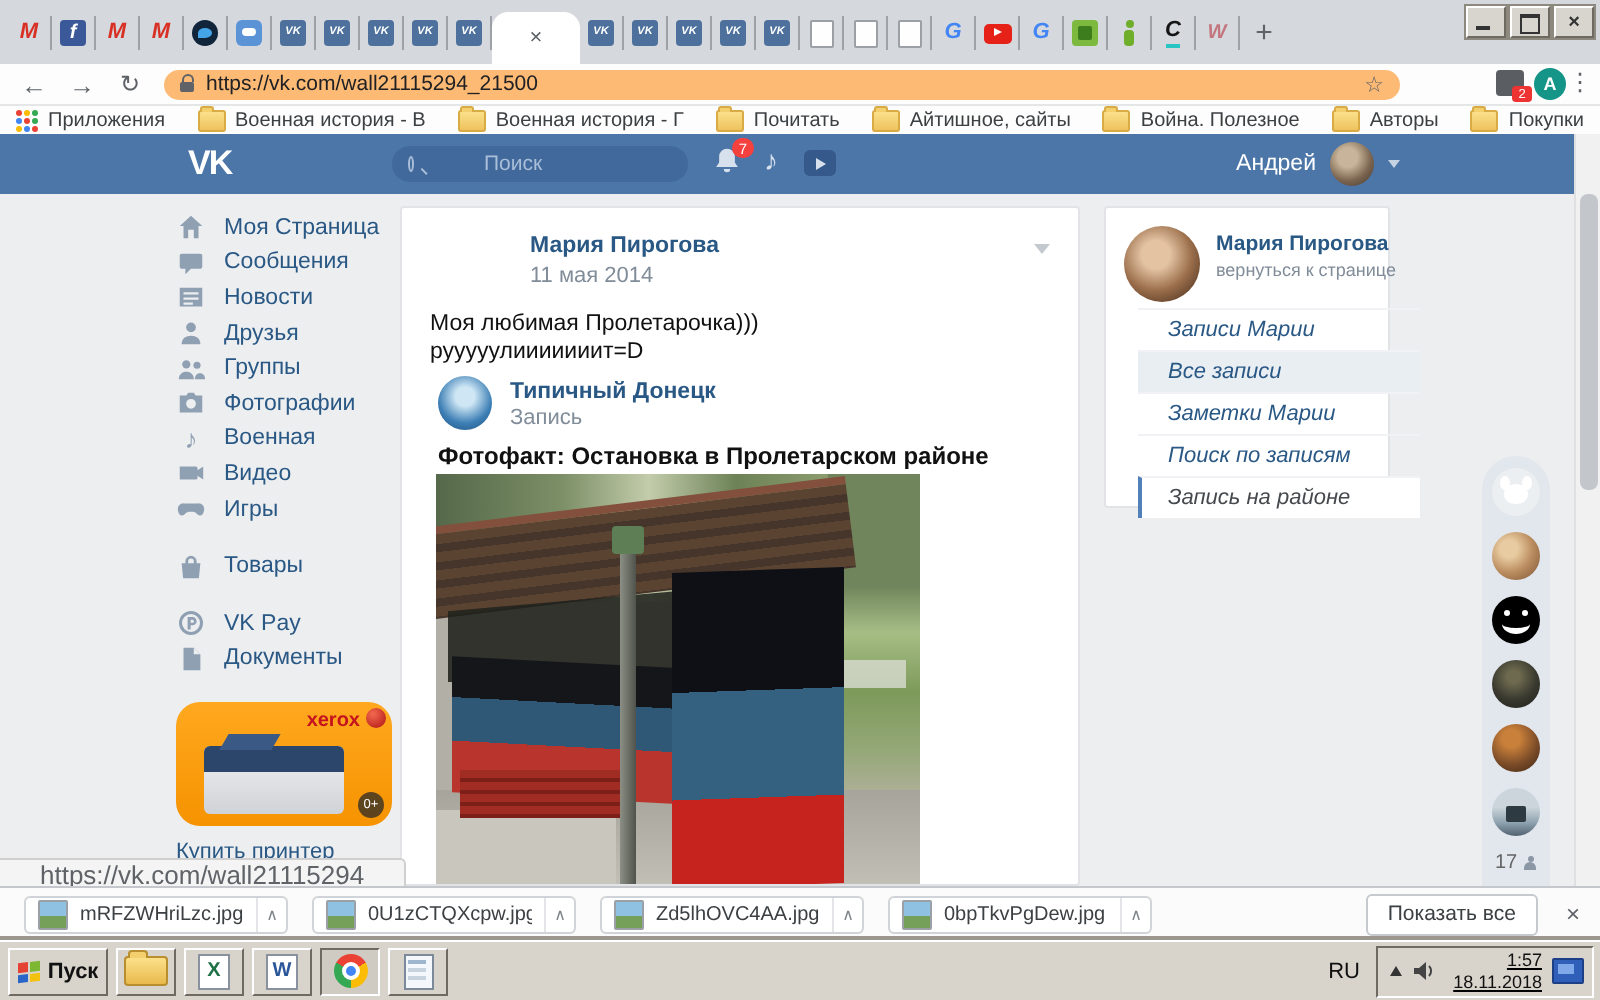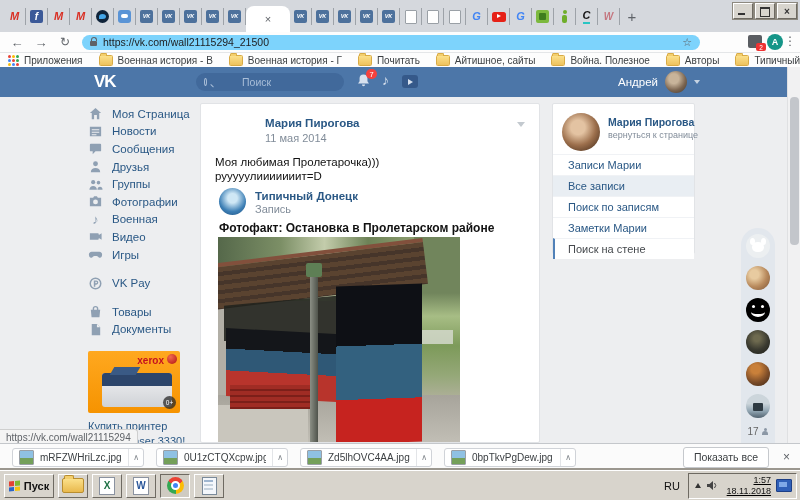--- a/index.html
+++ b/index.html
@@ -43,21 +43,21 @@
     box-shadow:0 0 0 1px #8d897f;display:flex;align-items:center;justify-content:center;position:relative;}
   .wc-min::after{content:"";position:absolute;left:4px;bottom:3px;width:7px;height:2px;background:#333;}
   .wc-max::after{content:"";position:absolute;left:4px;top:3px;width:8px;height:7px;border:1px solid #333;border-top-width:2px;}
   .wc-close{font-size:10px;font-weight:bold;color:#333;}
 
   
   .toolbar{position:absolute;left:0;top:32px;width:800px;height:20px;background:#fdfdfd;border-bottom:1px solid #e4e6e8;}
   .navbtn{position:absolute;top:1px;width:18px;height:18px;color:#5f6368;font-size:13px;
     display:flex;align-items:center;justify-content:center;}
   .nav-back{left:8px;}.nav-fwd{left:32px;}.nav-reload{left:56px;font-size:12px;}
-  .omnibox{position:absolute;left:82px;top:2.5px;width:618px;height:15px;background:#7dd3fc;border-radius:8px;
+  .omnibox{position:absolute;left:82px;top:2.5px;width:618px;height:15px;background:#fdba74;border-radius:8px;
     display:flex;align-items:center;padding:0 8px;box-sizing:border-box;text-align:center;}
   .lock{width:7px;height:5px;background:#5f6368;border-radius:1px;position:relative;margin-right:6px;margin-top:3px;}
   .lock::before{content:"";position:absolute;left:1px;top:-4px;width:3.5px;height:3px;border:1.2px solid #5f6368;border-bottom:none;border-radius:3px 3px 0 0;}
   .urltext{font-size:10.5px;color:#202124;white-space:nowrap;}
   .ob-star{margin-left:auto;color:#5f6368;font-size:11px;}
   .ext-icon{position:absolute;right:38px;top:3px;width:14px;height:13px;background:#5a5d62;border-radius:2px;}
   .ext-badge{position:absolute;right:-4px;bottom:-3px;min-width:8px;height:8px;background:#e33;color:#fff;
     font-size:6.5px;border-radius:2px;display:flex;align-items:center;justify-content:center;padding:0 1px;}
   .chrome-avatar{position:absolute;right:17px;top:2px;width:16px;height:16px;border-radius:50%;background:#159588;
     color:#fff;font-size:9px;font-weight:bold;display:flex;align-items:center;justify-content:center;}
@@ -103,21 +103,21 @@
   
   .vkpage{position:absolute;left:0;top:97px;width:800px;height:346px;background:#edeef0;}
 
   
   .sidebar{position:absolute;left:88px;top:8px;width:112px;}
   .sb-item{display:flex;align-items:center;gap:9px;height:17.6px;color:#2a5885;font-size:11.5px;white-space:nowrap;}
   .sb-item.gap{margin-top:11px;}
   .sb-ic{width:15px;height:15px;flex:none;display:flex;align-items:center;justify-content:center;}
   .sb-note{color:#8fa0b3;font-size:13px;}
   .ad{margin-top:13px;width:110px;}
-  .ad-img{position:relative;width:92px;height:62px;background:linear-gradient(#ffa81f,#f69300);border:1px solid #e9competent;border-radius:2px;overflow:hidden;}
+  .ad-img{position:relative;width:108px;height:62px;background:linear-gradient(#ffa81f,#f69300);border:1px solid #e9competent;border-radius:12px;overflow:hidden;}
   .ad-brand{position:absolute;right:16px;top:4px;color:#c5121f;font-weight:800;font-size:10px;}
   .ad-ball{position:absolute;right:3px;top:3px;width:10px;height:10px;border-radius:50%;background:radial-gradient(circle at 35% 30%,#f26a4f,#b01111);}
   .ad-printer{position:absolute;left:14px;top:22px;width:70px;height:34px;background:linear-gradient(#f2f2f4,#cfd2d6);border-radius:3px;}
   .ad-printer::before{content:"";position:absolute;left:0;top:0;width:70px;height:13px;background:#2c4albe;background:#2c456b;border-radius:3px 3px 0 0;}
   .ad-printer::after{content:"";position:absolute;left:10px;top:-6px;width:26px;height:8px;background:#3a5a85;transform:skewX(-30deg);}
   .ad-age{position:absolute;right:4px;bottom:4px;width:13px;height:13px;border-radius:50%;background:rgba(40,40,40,.75);
     color:#fff;font-size:6.5px;display:flex;align-items:center;justify-content:center;}
   .ad-link{margin-top:6px;color:#2a5885;font-size:11px;line-height:1.35;width:108px;}
 
   
@@ -159,21 +159,21 @@
   .ph-pole{position:absolute;left:92px;top:26px;width:8px;height:181px;background:linear-gradient(90deg,#8b8f85,#4f534b);}
   .ph-polecap{position:absolute;left:88px;top:26px;width:16px;height:14px;background:#5e7f55;border-radius:2px;}
 
   
   .wallcard{position:absolute;left:552px;top:6px;width:143px;height:151px;background:#fff;
     border:1px solid #e1e3e6;border-radius:2px;box-sizing:border-box;}
   .w-avatar{position:absolute;left:9px;top:9px;width:38px;height:38px;border-radius:50%;
     background:radial-gradient(circle at 42% 38%,#e3c3a2 22%,#9c6f4c 55%,#4e3320 90%);}
   .w-name{position:absolute;left:55px;top:12px;color:#2a5885;font-weight:bold;font-size:10.5px;white-space:nowrap;}
   .w-sub{position:absolute;left:55px;top:26px;color:#818c99;font-size:9px;white-space:nowrap;}
-  .w-menu{position:absolute;left:0;top:50px;width:141px;}
+  .w-menu{position:absolute;left:16px;top:50px;width:141px;font-style:italic;}
   .w-item{height:20px;line-height:20px;padding-left:15px;color:#2a5885;font-size:11px;border-top:1px solid #f0f2f5;}
   .w-item.hl{background:#e9eef3;}
   .w-item.active{border-left:2px solid #5181b8;padding-left:13px;color:#45494d;background:#fff;}
 
   
   .friends{position:absolute;left:741px;top:131px;width:34px;height:215px;background:#e2e7ed;
     border-radius:17px 17px 0 0;display:flex;flex-direction:column;align-items:center;padding-top:6px;box-sizing:border-box;gap:8px;}
   .fr{width:24px;height:24px;border-radius:50%;flex:none;position:relative;overflow:hidden;}
   .fr-dog{background:#eceff1;}
   .fr-dog::before{content:"";position:absolute;left:6px;top:8px;width:12px;height:10px;background:#fff;border-radius:50% 50% 45% 45%;}
@@ -192,21 +192,21 @@
   .fr-person{width:7px;height:8px;position:relative;}
   .fr-person::before{content:"";position:absolute;left:2px;top:0;width:3px;height:3px;border-radius:50%;background:#8b97a5;}
   .fr-person::after{content:"";position:absolute;left:0.5px;top:3.5px;width:6px;height:4px;border-radius:3px 3px 0 0;background:#8b97a5;}
 
   
   .scroll{position:absolute;left:787px;top:67px;width:13px;height:376px;background:#f1f1f2;border-left:1px solid #dfe0e2;}
   .scroll-thumb{position:absolute;left:2px;top:30px;width:9px;height:148px;background:#c3c6cb;border-radius:4px;}
 
   
   .statuschip{position:absolute;left:0;top:429px;height:14px;background:#f4f4f4;border:1px solid #cfcfcf;border-left:none;
-    border-bottom:none;border-radius:0 3px 0 0;display:flex;align-items:center;padding:0 6px;color:#5f6368;font-size:10px;z-index:5;}
+    border-bottom:none;border-radius:0 3px 0 0;display:flex;align-items:center;padding:0 20px;color:#5f6368;font-size:13px;z-index:5;}
 
   
   .dlbar{position:absolute;left:0;top:443px;width:800px;height:27px;background:#fbfbfb;border-top:1px solid #c4c7cb;
     display:flex;align-items:center;box-sizing:border-box;z-index:6;}
   .dl{width:132px;height:19px;margin-left:12px;border:1px solid #d0d3d8;border-radius:3px;background:#fff;
     display:flex;align-items:center;padding:0 4px 0 6px;box-sizing:border-box;gap:6px;}
   .dl-ic{width:13px;height:13px;border:1px solid #9aa0a6;border-radius:1px;flex:none;
     background:linear-gradient(180deg,#8fc1e3 0 55%,#74a05a 55%);}
   .dl-name{font-size:10px;color:#3c4043;white-space:nowrap;overflow:hidden;flex:1;}
   .dl-caret{color:#80868b;font-size:8px;border-left:1px solid #e3e5e8;padding-left:4px;align-self:stretch;display:flex;align-items:center;}
@@ -397,21 +397,21 @@
     <span class="bm">
         <span class="bm-folder"></span>
         <span>Война. Полезное</span>
       </span>
     <span class="bm">
         <span class="bm-folder"></span>
         <span>Авторы</span>
       </span>
     <span class="bm">
         <span class="bm-folder"></span>
-        <span>Типичный</span>
+        <span>Покупки</span>
       </span>
 
   </div>
 
   <div class="vkheader">
     <span class="vklogo">VK</span>
     <div class="vksearch">
       <span class="mag"></span>
       <input readonly="" placeholder="Поиск" style="">
     </div>
@@ -438,32 +438,32 @@
         <span class="sb-ic">
             <svg width="15" height="15" viewBox="0 0 16 16" fill="#8fa0b3">
               <path d="M8 2l6 5.5h-2V14h-2.5V9.5h-3V14H4V7.5H2z"></path>
             </svg>
           </span>
         <span>Моя Страница</span>
       </div>
       <div class="sb-item">
         <span class="sb-ic">
             <svg width="15" height="15" viewBox="0 0 16 16" fill="#8fa0b3">
+              <path d="M3 3h10a1 1 0 0 1 1 1v6a1 1 0 0 1-1 1H8l-3 3v-3H3a1 1 0 0 1-1-1V4a1 1 0 0 1 1-1z"></path>
+            </svg>
+          </span>
+        <span>Сообщения</span>
+      </div>
+      <div class="sb-item">
+        <span class="sb-ic">
+            <svg width="15" height="15" viewBox="0 0 16 16" fill="#8fa0b3">
               <path fill-rule="evenodd" d="M2 3h12v10H2zm2 2.5h8v1.2H4zm0 2.7h8v1.2H4zm0 2.7h5v1.2H4z"></path>
             </svg>
           </span>
         <span>Новости</span>
-      </div>
-      <div class="sb-item">
-        <span class="sb-ic">
-            <svg width="15" height="15" viewBox="0 0 16 16" fill="#8fa0b3">
-              <path d="M3 3h10a1 1 0 0 1 1 1v6a1 1 0 0 1-1 1H8l-3 3v-3H3a1 1 0 0 1-1-1V4a1 1 0 0 1 1-1z"></path>
-            </svg>
-          </span>
-        <span>Сообщения</span>
       </div>
       <div class="sb-item">
         <span class="sb-ic">
             <svg width="15" height="15" viewBox="0 0 16 16" fill="#8fa0b3">
               <circle cx="8" cy="5" r="2.6"></circle>
               <path d="M3 14c0-3 2.2-4.5 5-4.5s5 1.5 5 4.5z"></path>
             </svg>
           </span>
         <span>Друзья</span>
       </div>
@@ -501,34 +501,34 @@
       <div class="sb-item">
         <span class="sb-ic">
             <svg width="15" height="15" viewBox="0 0 16 16" fill="#8fa0b3">
               <path d="M4 5h8a3 3 0 0 1 3 3.5c-.2 1.8-1 3-2.2 3-.9 0-1.4-.6-2-1.2-.5-.5-.9-.8-2.8-.8s-2.3.3-2.8.8c-.6.6-1.1 1.2-2 1.2-1.2 0-2-1.2-2.2-3A3 3 0 0 1 4 5z"></path>
             </svg>
           </span>
         <span>Игры</span>
       </div>
       <div class="sb-item gap">
         <span class="sb-ic">
+            <svg width="15" height="15" viewBox="0 0 16 16" fill="#8fa0b3">
+              <path fill-rule="evenodd" d="M5 6V5a3 3 0 0 1 6 0v1h2l-.8 8H3.8L3 6zm1.5 0h3V5a1.5 1.5 0 0 0-3 0z"></path>
+            </svg>
+          </span>
+        <span>Товары</span>
+      </div>
+      <div class="sb-item gap">
+        <span class="sb-ic">
             <svg width="15" height="15" viewBox="0 0 16 16">
               <circle cx="8" cy="8" r="5.6" fill="none" stroke="#8fa0b3" stroke-width="1.6"></circle>
               <path fill="#8fa0b3" fill-rule="evenodd" d="M6.2 11.5V4.8h2.6a2.2 2.2 0 1 1 0 4.4H7.8v2.3zM7.8 6.2v1.6h1a.8.8 0 1 0 0-1.6z"></path>
             </svg>
           </span>
         <span>VK Pay</span>
-      </div>
-      <div class="sb-item gap">
-        <span class="sb-ic">
-            <svg width="15" height="15" viewBox="0 0 16 16" fill="#8fa0b3">
-              <path fill-rule="evenodd" d="M5 6V5a3 3 0 0 1 6 0v1h2l-.8 8H3.8L3 6zm1.5 0h3V5a1.5 1.5 0 0 0-3 0z"></path>
-            </svg>
-          </span>
-        <span>Товары</span>
       </div>
       <div class="sb-item">
         <span class="sb-ic">
             <svg width="15" height="15" viewBox="0 0 16 16">
               <path fill="#8fa0b3" d="M4 2h5.5L13 5.5V14H4z"></path>
               <path fill="#edeef0" d="M9.5 2v3.5H13z"></path>
             </svg>
           </span>
         <span>Документы</span>
       </div>
@@ -572,23 +572,23 @@
       </div>
     </div>
 
     <div class="wallcard">
       <span class="w-avatar"></span>
       <span class="w-name">Мария Пирогова</span>
       <span class="w-sub">вернуться к странице</span>
       <div class="w-menu">
         <div class="w-item">Записи Марии</div>
         <div class="w-item hl">Все записи</div>
+        <div class="w-item">Заметки Марии</div>
         <div class="w-item">Поиск по записям</div>
-        <div class="w-item">Заметки Марии</div>
-        <div class="w-item active">Поиск на стене</div>
+        <div class="w-item active">Запись на районе</div>
       </div>
     </div>
 
     <div class="friends">
       <span class="fr fr-dog"></span>
       <span class="fr fr-couple"></span>
       <span class="fr fr-smile"></span>
       <span class="fr fr-dark"></span>
       <span class="fr fr-soldier"></span>
       <span class="fr fr-ship"></span>

